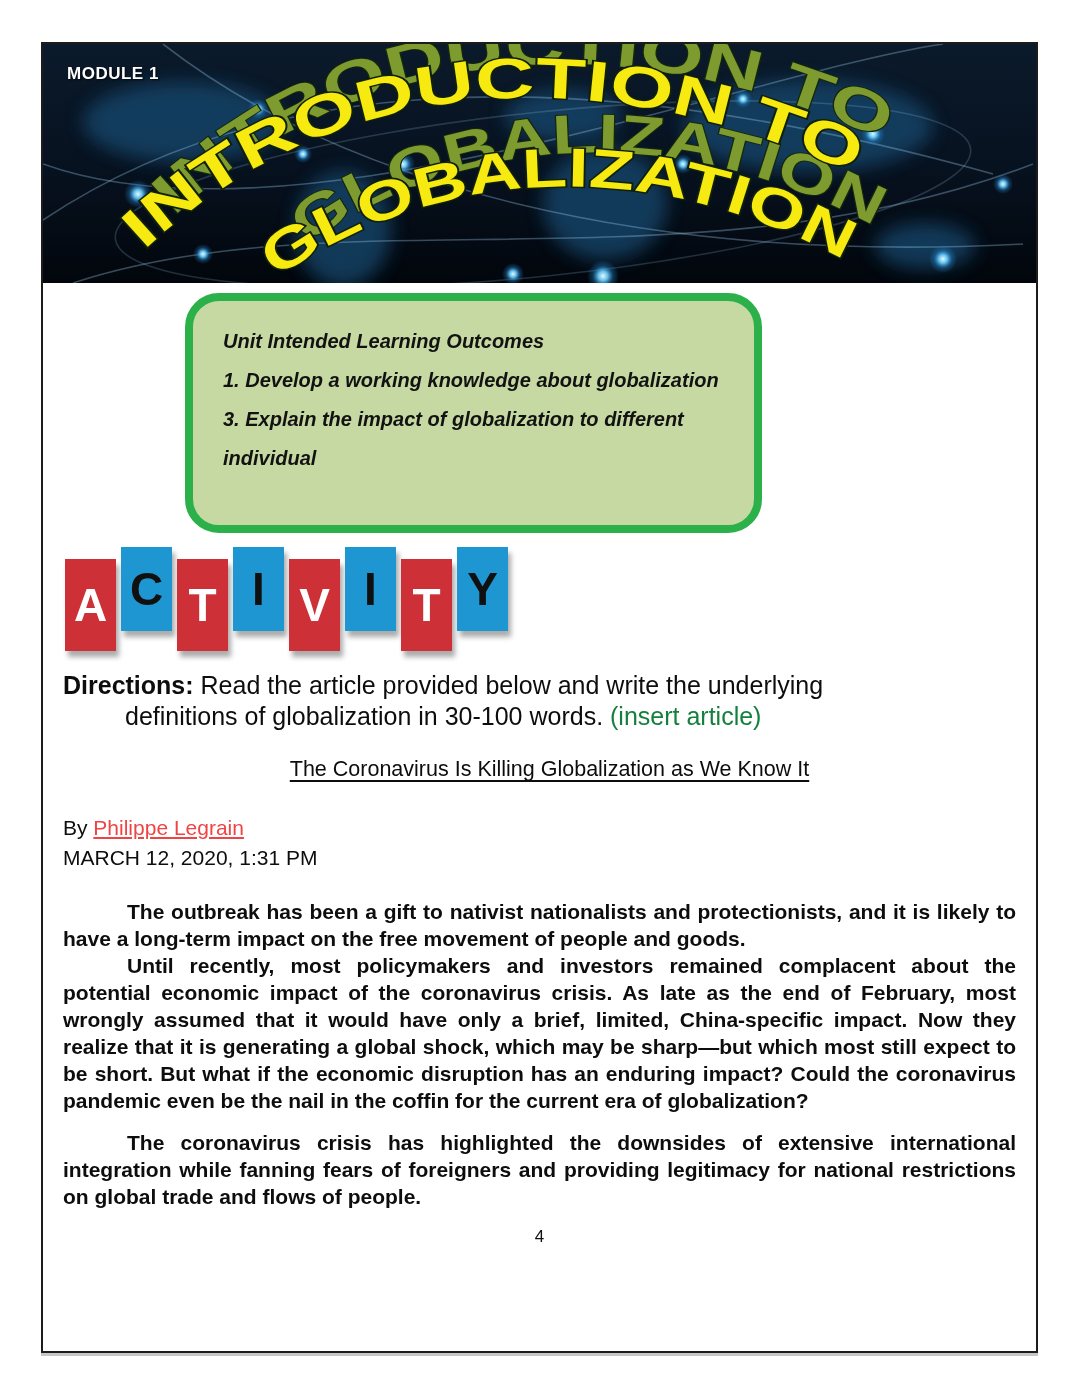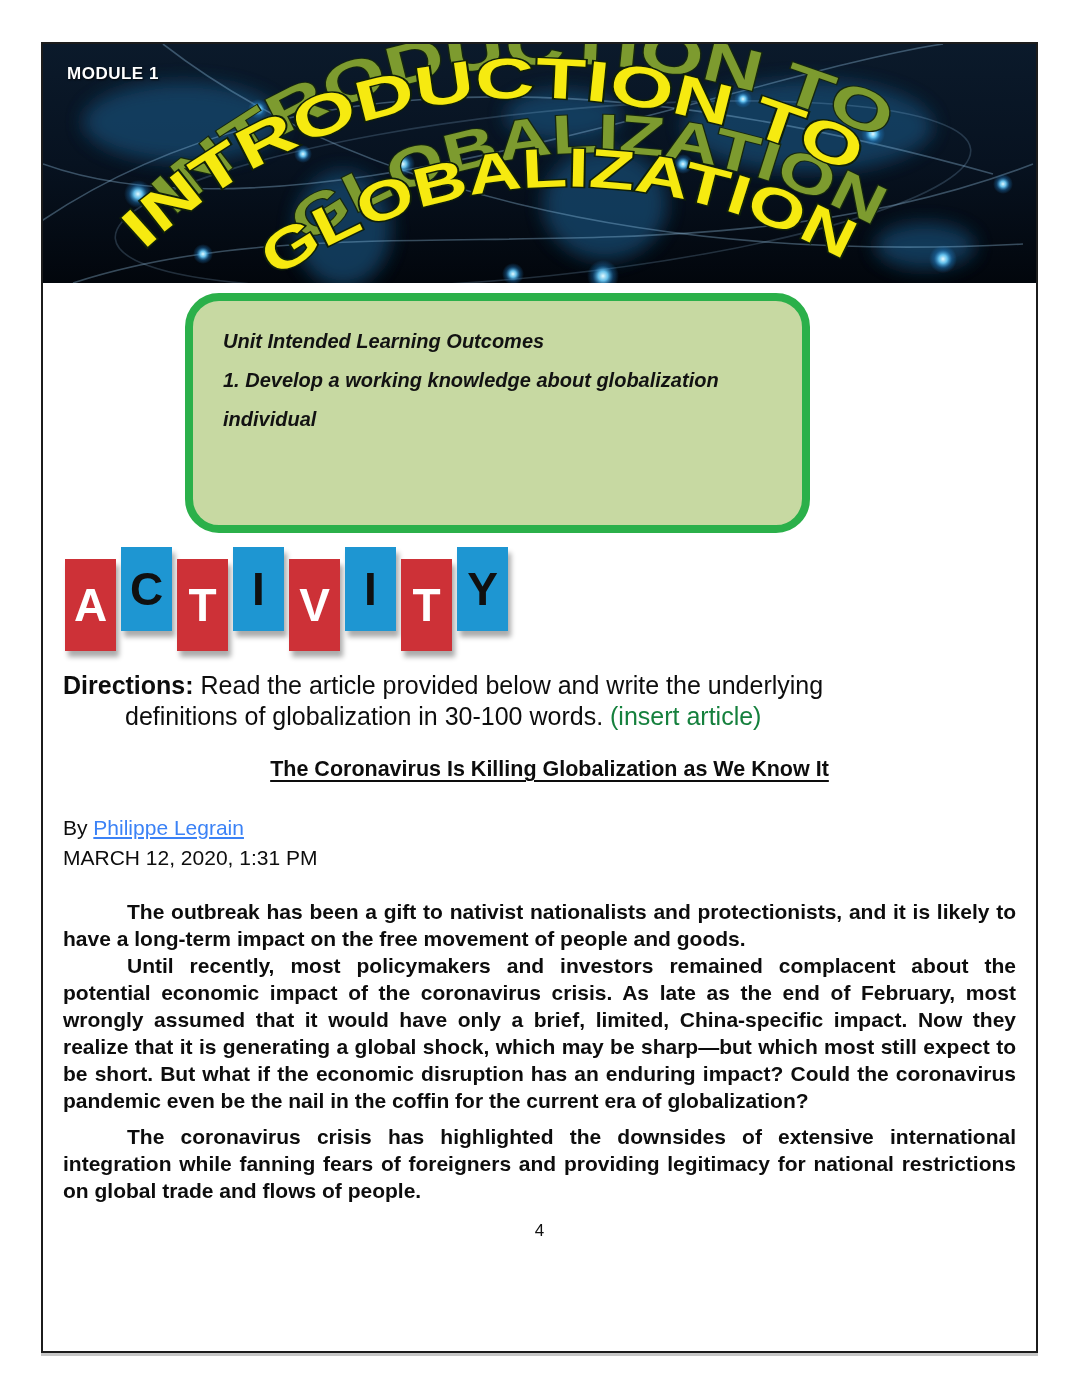--- a/index.html
+++ b/index.html
@@ -3,41 +3,41 @@
 <meta charset="utf-8">
 <style>
   html,body{margin:0;padding:0;background:#ffffff;}
   body{width:1080px;height:1397px;position:relative;font-family:"Liberation Sans",sans-serif;color:#0d0d0d;overflow:hidden;}
   .page{position:absolute;left:41px;top:42px;width:993px;height:1307px;background:#ffffff;border:2px solid #1c1c1c;box-shadow:0 3px 0 rgba(0,0,0,0.22);}
   
   .header-banner{position:relative;width:993px;height:239px;background:#04101c;overflow:hidden;}
   .header-banner svg{display:block;}
   .module-label{position:absolute;left:24px;top:20px;color:#ffffff;font-weight:bold;font-size:17px;letter-spacing:.5px;text-shadow:1px 1px 2px rgba(0,0,0,.8);}
   
-  .outcomes-box{box-sizing:border-box;margin:10px 0 0 142px;width:625px;height:240px;background:#c7d9a2;border:8px solid #2bb04a;border-radius:34px;padding:21px 28px 0 30px;font-weight:bold;font-style:italic;font-size:20px;color:#121212;}
+  .outcomes-box{box-sizing:border-box;margin:10px 0 0 142px;width:577px;height:240px;background:#c7d9a2;border:8px solid #2bb04a;border-radius:34px;padding:21px 28px 0 30px;font-weight:bold;font-style:italic;font-size:20px;color:#121212;}
   .outcome-line{line-height:39px;white-space:nowrap;}
   
   .activity-banner{margin:14px 0 0 22px;height:110px;display:flex;align-items:flex-start;gap:5px;width:470px;}
   .tile{width:51px;height:84px;display:flex;align-items:center;justify-content:center;font-weight:bold;font-size:46px;box-shadow:3px 6px 5px rgba(0,0,0,0.33);}
   .tile.red{background:#cd3137;color:#ffffff;margin-top:12px;height:92px;}
   .tile.blue{background:#1e96d2;color:#101010;}
   
   .directions{margin:13px 20px 0 20px;font-size:25px;line-height:31px;}
   .dir-label{font-weight:bold;}
   .dir-line2{padding-left:62px;}
   .dir-note{color:#15803d;}
   
-  .article-title{margin-top:25px;text-align:center;font-size:21.5px;font-weight:bold;margin-left:20px;}
+  .article-title{margin-top:25px;text-align:center;font-size:21.5px;font-weight:normal;margin-left:20px;}
   .article-title span{text-decoration:underline;text-decoration-thickness:2px;text-underline-offset:4px;}
   .byline{margin:31px 20px 0 20px;font-size:21px;line-height:30px;}
-  .author-link{color:#3b82f6;text-decoration:underline;cursor:pointer;}
+  .author-link{color:#ef4444;text-decoration:underline;cursor:pointer;}
   .para{margin:0 20px;font-size:21px;line-height:27px;text-align:justify;text-indent:64px;font-weight:bold;}
   .p1{margin-top:25px;}
   .p2{}
-  .p3{margin-top:9px;}
+  .p3{margin-top:15px;}
   .page-number{margin-top:17px;text-align:center;font-size:17px;color:#111;}
 </style>
 </head>
 <body>
 
 <div class="page">
 
   <div class="header-banner">
     <svg width="993" height="239" viewBox="0 0 993 239">
       <defs>
@@ -102,20 +102,21 @@
           <text font-size="55"><textPath href="#arc2" startOffset="6" textLength="600" lengthAdjust="spacingAndGlyphs">GLOBALIZATION</textPath></text>
         </g>
       </g>
     </svg>
     <div class="module-label">MODULE 1</div>
   </div>
 
   <div class="outcomes-box">
     <div class="outcome-line">Unit Intended Learning Outcomes</div>
     <div class="outcome-line">1. Develop a working knowledge about globalization</div>
+    <div class="outcome-line">3. Explain the impact of globalization to different</div>
     <div class="outcome-line">individual</div>
   </div>
 
   <div class="activity-banner">
     <div class="tile red">
         <span>A</span>
       </div>
     <div class="tile blue">
         <span>C</span>
       </div>

